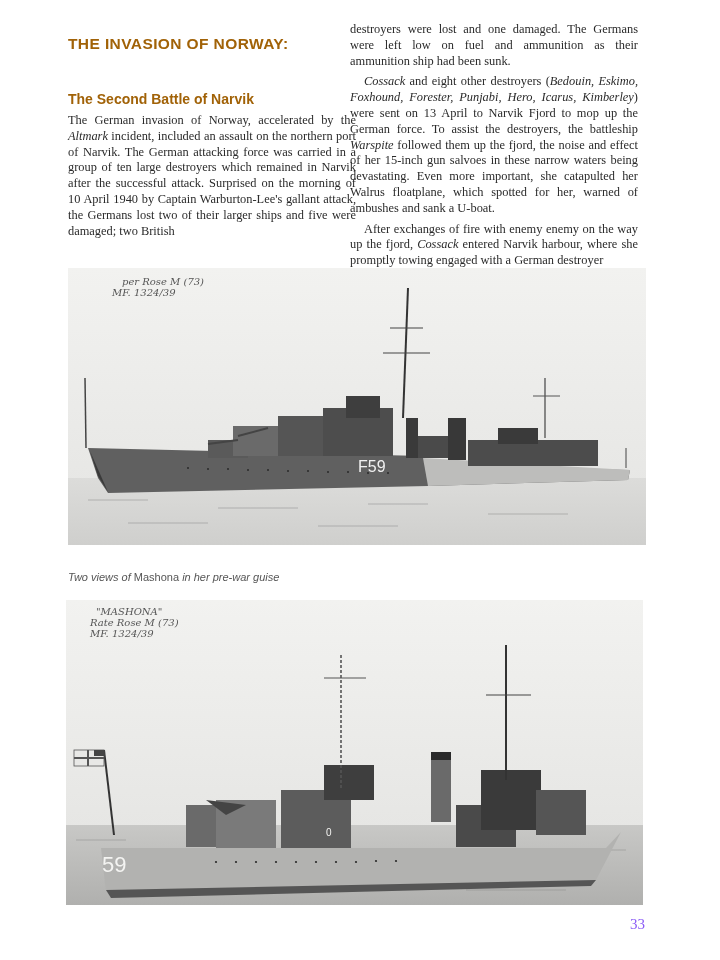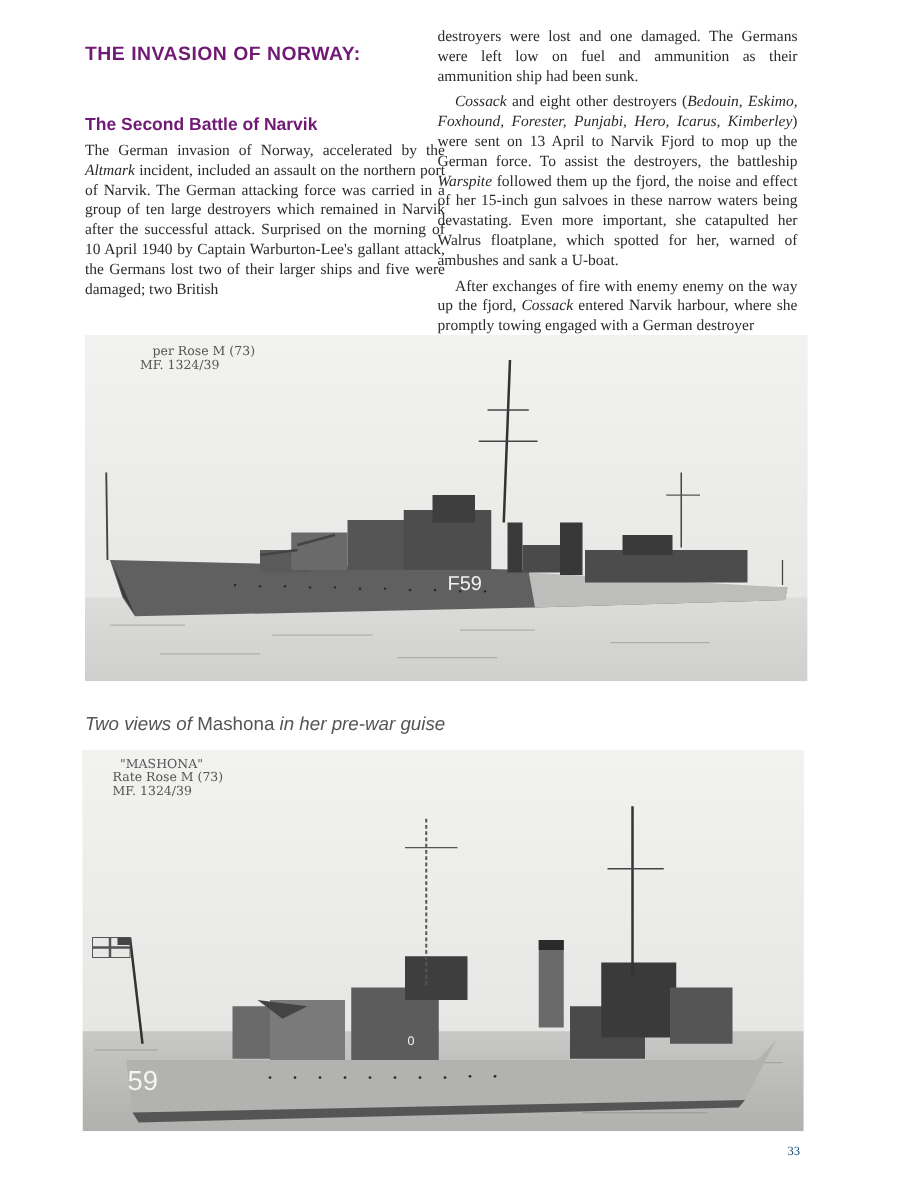--- a/index.html
+++ b/index.html
@@ -5,32 +5,32 @@
   html, body { margin:0; padding:0; }
   body { width:720px; height:960px; background:#ffffff; position:relative; overflow:hidden;
          font-family:"Liberation Serif", "DejaVu Serif", serif; color:#2a2a2a; }
   .col { position:absolute; top:22px; width:288px; font-size:12.4px; line-height:15.8px; text-align:justify; }
   .col.left { left:68px; }
   .col.right { left:350px; }
   .col p { margin:0; }
   .col p.indent { text-indent:14px; margin-top:5px; }
   .col p.noind { text-indent:0; }
   .col i { font-style:italic; }
-  .heading { margin:13px 0 6px 0; font-family:"Liberation Sans", "DejaVu Sans", sans-serif; font-weight:bold; color:#701a75; }
+  .heading { margin:13px 0 6px 0; font-family:"Liberation Sans", "DejaVu Sans", sans-serif; font-weight:bold; color:#a16207; }
   .heading .h1 { font-size:15.5px; line-height:17px; letter-spacing:0.4px; }
   .heading .h2 { font-size:14px; line-height:16px;margin-top:39px; }
   .photo { position:absolute; background:#ededeb; overflow:hidden; }
   .photo svg { display:block; width:100%; height:100%; }
   .photo1 { left:68px; top:268px; width:578px; height:277px; }
   .photo2 { left:66px; top:600px; width:577px; height:305px; }
   .caption { position:absolute; left:68px; top:571px; font-family:"Liberation Sans", "DejaVu Sans", sans-serif;
-             font-size:15px; color:#555; }
+             font-size:11px; color:#555; }
   .caption i { font-style:italic; }
-  .annot { position:absolute; font-family:"DejaVu Serif", serif; font-size:10px; color:#555; line-height:11px; }
-  .pagenum { position:absolute; left:630px; top:916px; font-size:10px; color:#0c4a6e;text-align:center; }
+  .annot { position:absolute; font-family:"DejaVu Serif", serif; font-style:italic; font-size:10px; color:#555; line-height:11px; }
+  .pagenum { position:absolute; left:630px; top:916px; font-size:15px; color:#8b5cf6;text-align:center; }
 </style>
 </head>
 <body>
 
 <div class="col left">
   <div class="heading">
     <div class="h1">THE INVASION OF NORWAY:</div>
     <div class="h2">The Second Battle of Narvik</div>
   </div>
   <p class="noind"><span>The German invasion of Norway, accelerated by the </span><i>Altmark</i><span> incident, included an assault on the northern port of Narvik. The German attacking force was carried in a group of ten large destroyers which remained in Narvik after the successful attack. Surprised on the morning of 10 April 1940 by Captain Warburton-Lee's gallant attack, the Germans lost two of their larger ships and five were damaged; two British</span></p>

